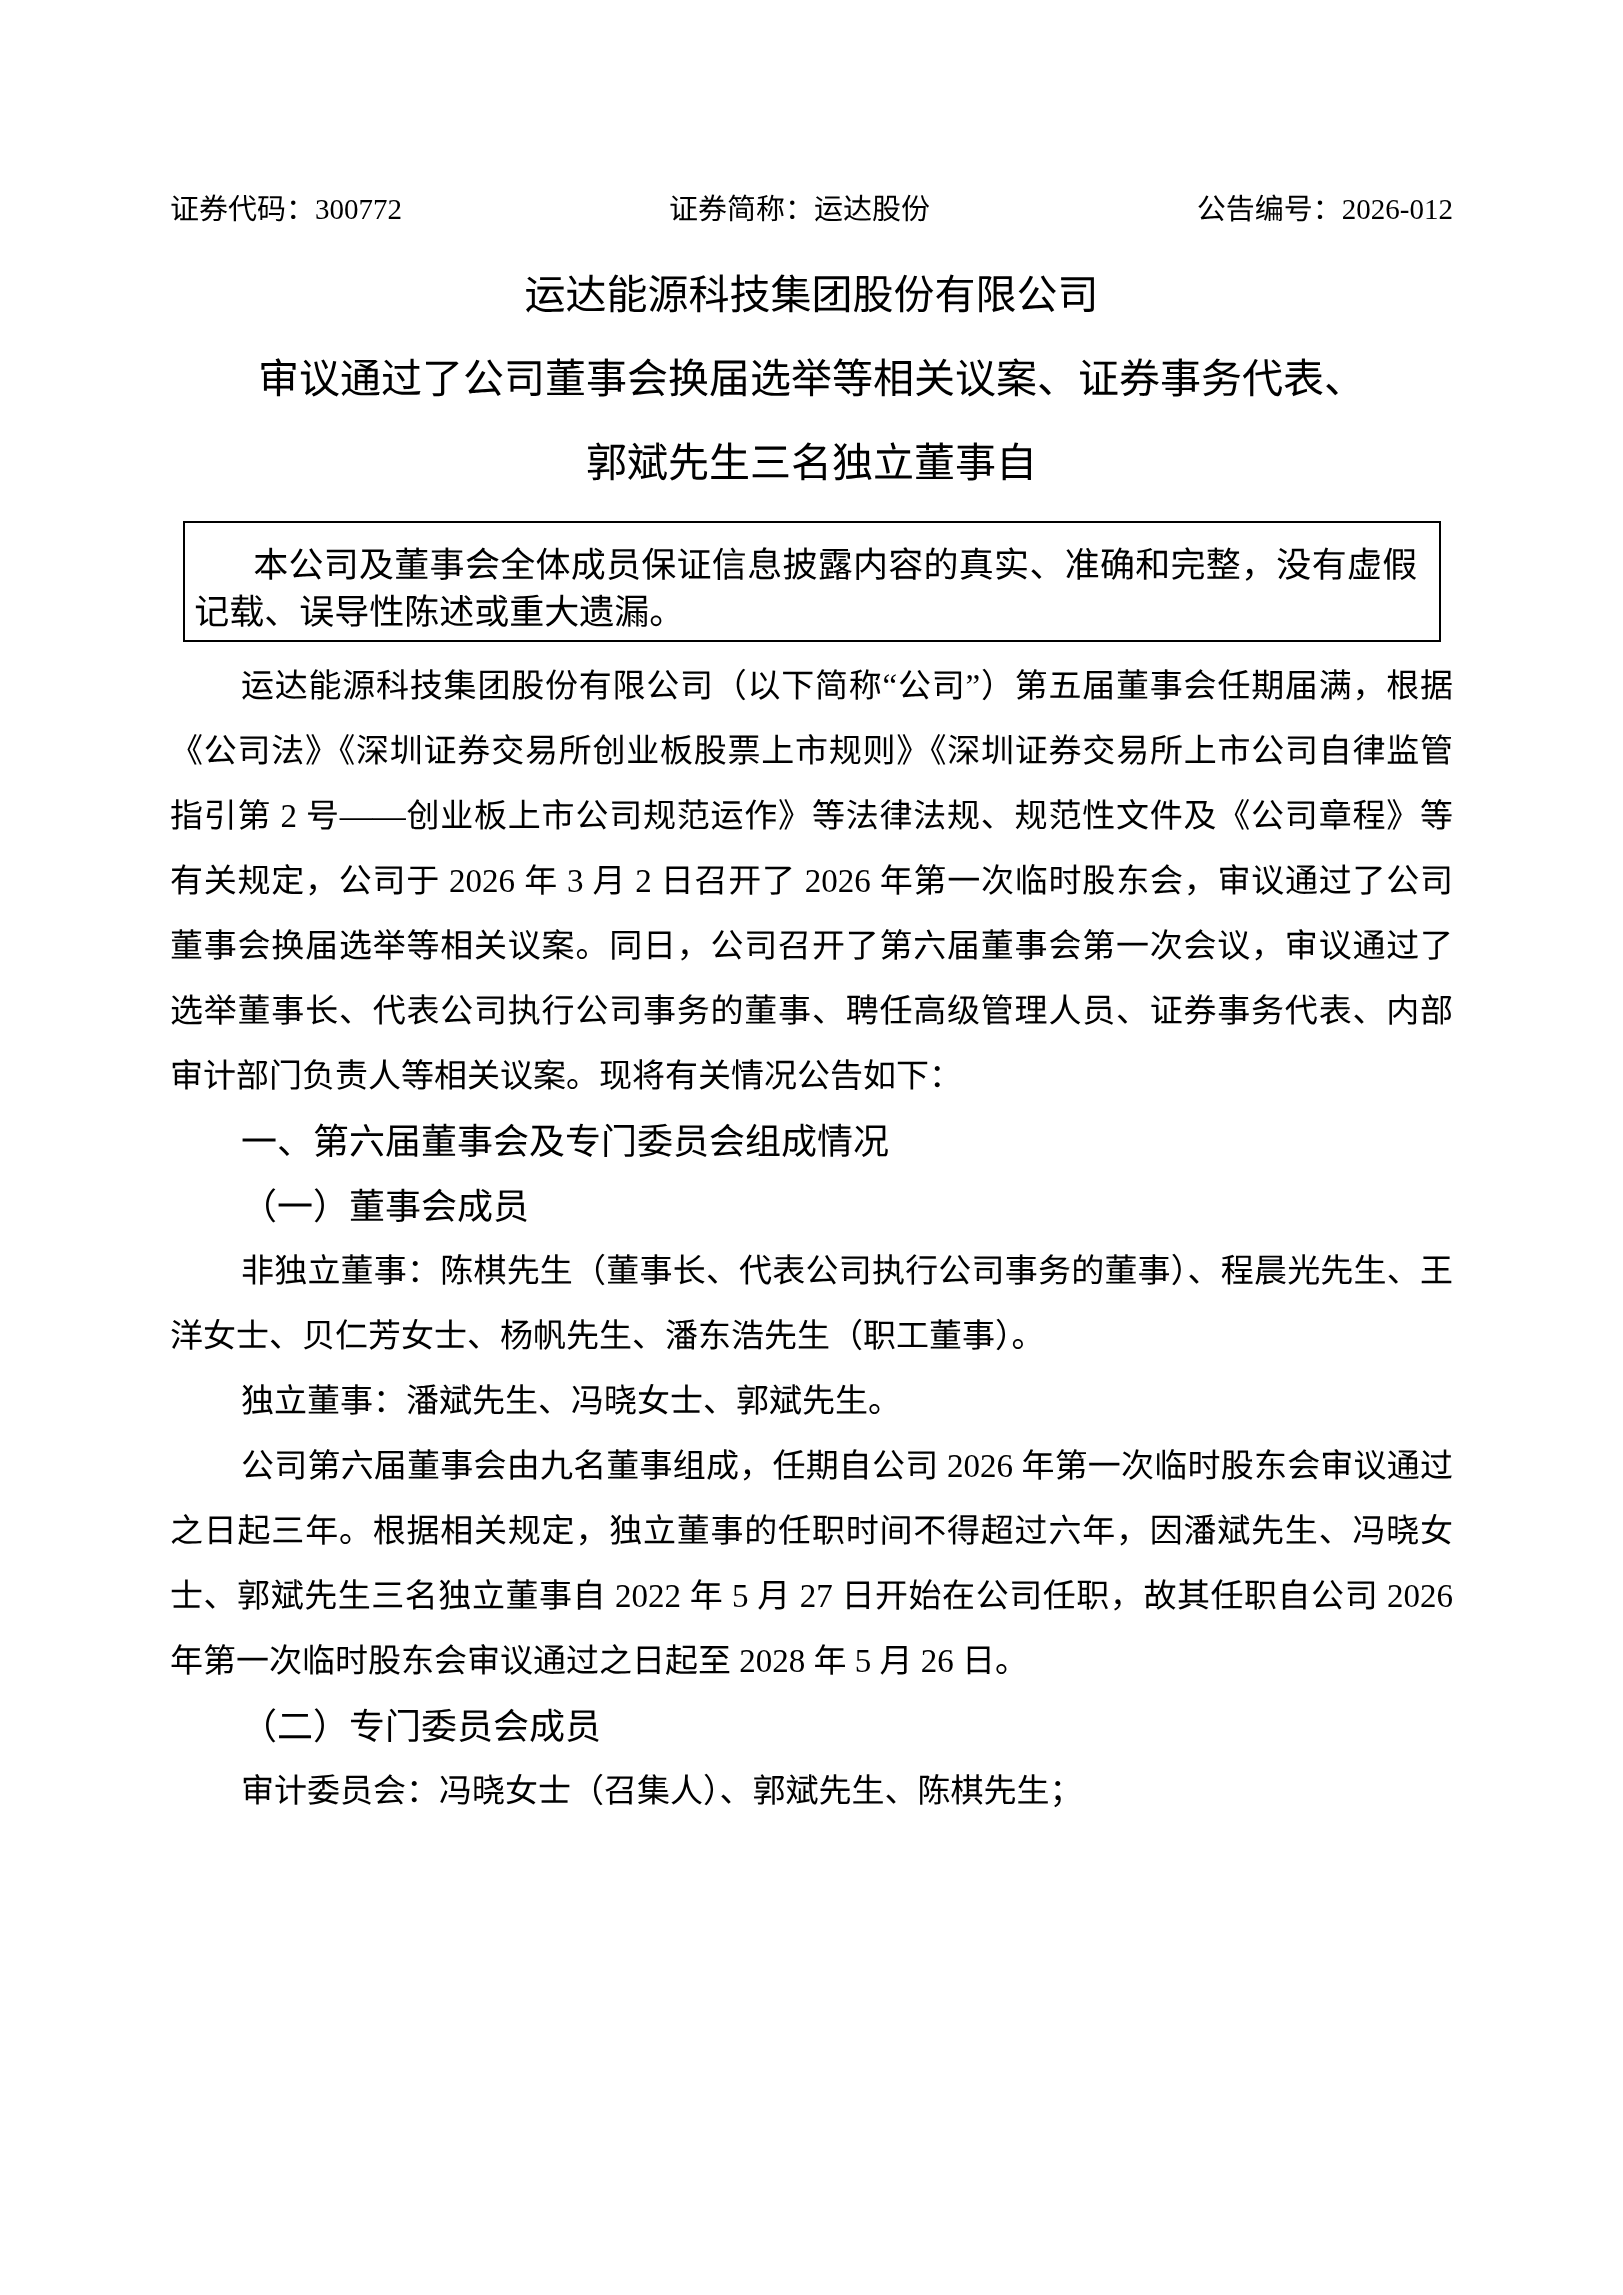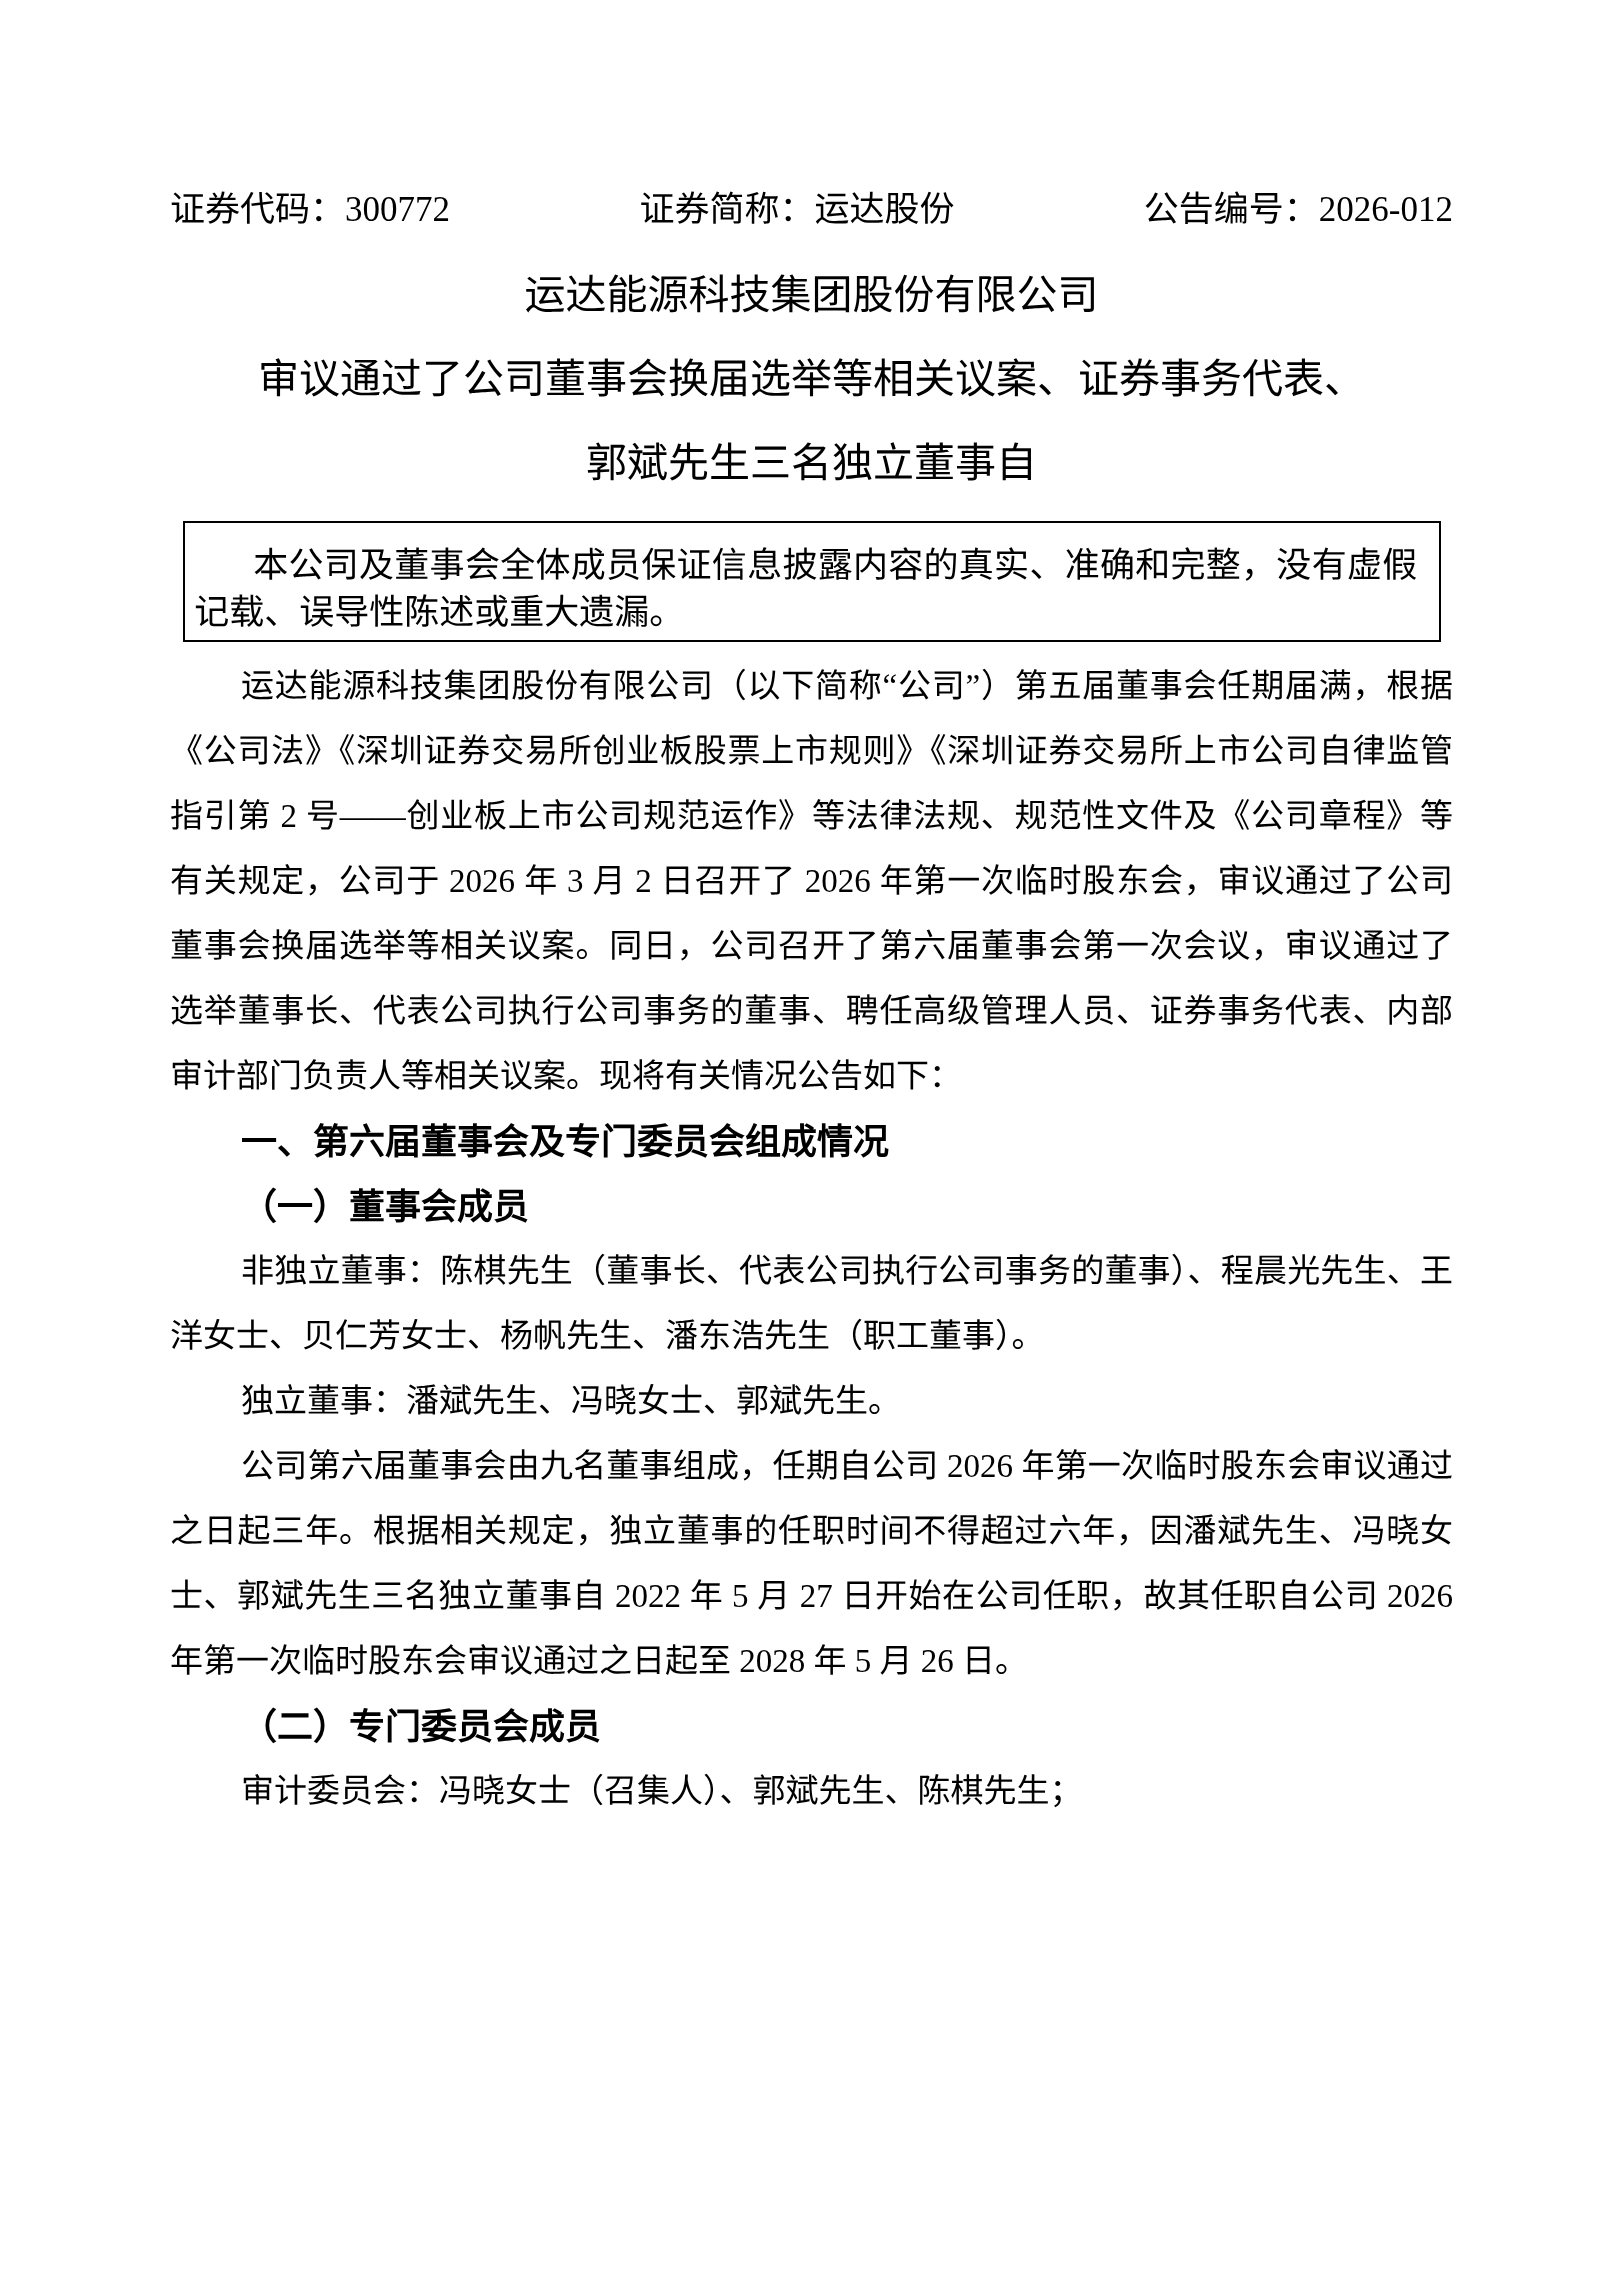--- a/index.html
+++ b/index.html
@@ -16,21 +16,21 @@
     box-sizing: border-box;
     padding: 191px 170px 0 170px;
     overflow: hidden;
     font-family: "Liberation Serif", "DejaVu Serif", serif;
   }
   
   .doc-header {
     display: flex;
     justify-content: space-between;
     align-items: baseline;
-    font-size: 35px;
+    font-size: 29px;
     line-height: 37px;
     white-space: nowrap;
   }
   
   .doc-title-block {
     margin-top: 25px;
     text-align: center;
     font-family: "Liberation Sans", "DejaVu Sans", sans-serif;
     font-weight: 400;
   }
@@ -59,21 +59,21 @@
   .doc-body p {
     margin: 0;
     font-size: 33px;
     line-height: 65px;
     text-indent: 71px;
     text-align: justify;
     text-justify: inter-ideograph;
   }
   .doc-body p.heading {
     font-family: "Liberation Sans", "DejaVu Sans", sans-serif;
-    font-weight: 700;
+    font-weight: 400;
     font-size: 36px;
     text-align: left;
   }
 </style>
 </head>
 <body>
 
 <div class="page">
 
   <div class="doc-header">

